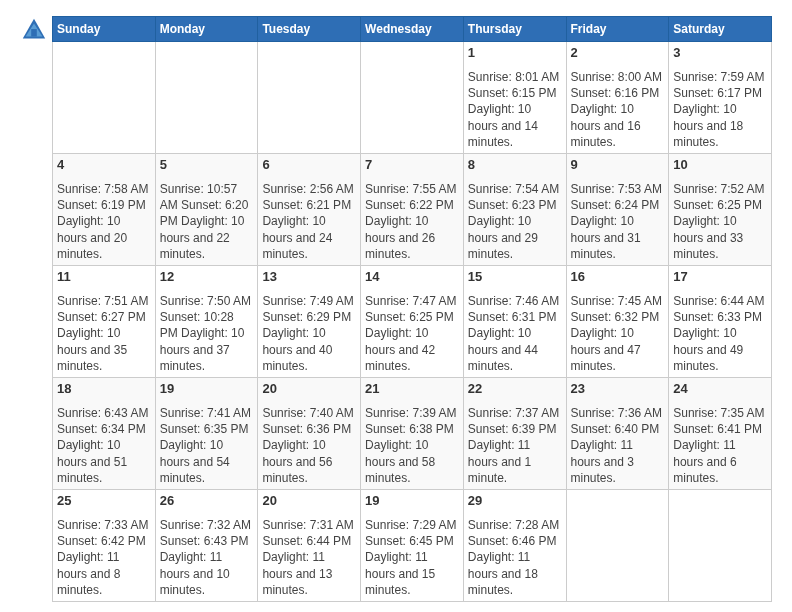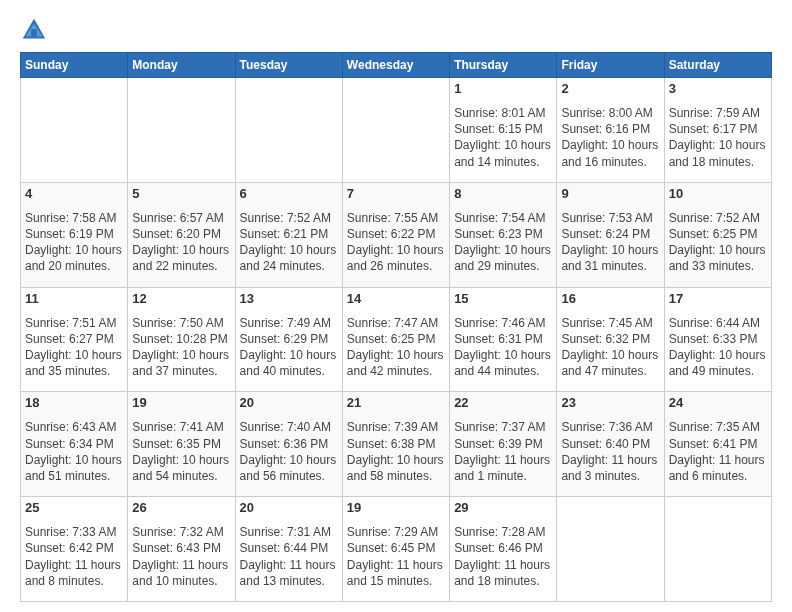--- a/index.html
+++ b/index.html
@@ -8,21 +8,21 @@
       background: #fff;
       width: 792px;
       height: 612px;
       overflow: hidden;
     }
     .page {
       width: 792px;
       height: 612px;
       padding: 16px 20px 10px 20px;
       display: flex;
-      flex-direction: column;
+      flex-direction: row;
     }
     .header {
       display: flex;
       justify-content: space-between;
       align-items: flex-start;
       margin-bottom: 8px;
     }
     .logo {
       display: flex;
       align-items: center;
@@ -166,27 +166,27 @@
         </tr>
         <tr>
           <td>
             <span class="day-number">4</span>
             <div class="day-info">Sunrise: 7:58 AM
 Sunset: 6:19 PM
 Daylight: 10 hours and 20 minutes.</div>
           </td>
           <td>
             <span class="day-number">5</span>
-            <div class="day-info">Sunrise: 6:57 AM
+            <div class="day-info">Sunrise: 10:57 AM
 Sunset: 6:20 PM
 Daylight: 10 hours and 22 minutes.</div>
           </td>
           <td>
             <span class="day-number">6</span>
-            <div class="day-info">Sunrise: 7:52 AM
+            <div class="day-info">Sunrise: 2:56 AM
 Sunset: 6:21 PM
 Daylight: 10 hours and 24 minutes.</div>
           </td>
           <td>
             <span class="day-number">7</span>
             <div class="day-info">Sunrise: 7:55 AM
 Sunset: 6:22 PM
 Daylight: 10 hours and 26 minutes.</div>
           </td>
           <td>

